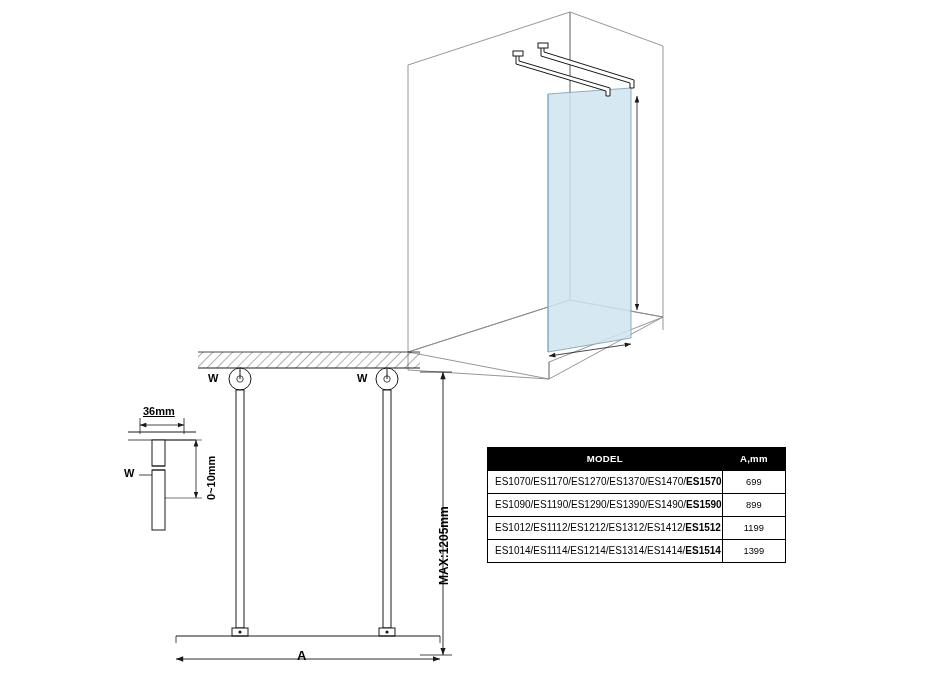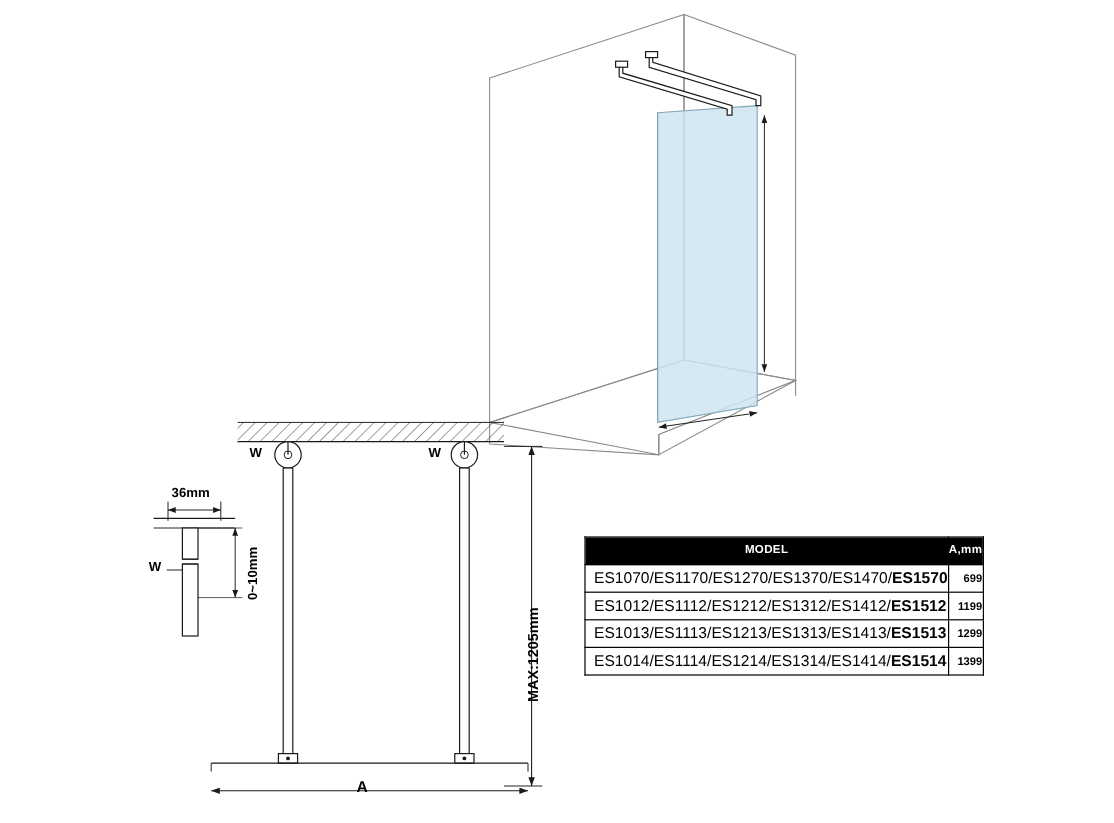--- a/index.html
+++ b/index.html
@@ -48,26 +48,25 @@
     font-size: 9.6px;
     letter-spacing: .3px;
     border: 1px solid #000000;
   }
   #spec-table thead th.h-model { width: 222px; text-align: center; }
   #spec-table thead th.h-a { width: 77px; text-align: center; }
   #spec-table td.c-model {
     text-align: left;
     padding-left: 7px;
     white-space: nowrap;
-    font-size: 13px;
+    font-size: 10px;
   }
   #spec-table td.c-a {
-    text-align: right;
+    text-align: center;
     font-size: 9.3px;
-    font-weight: bold;
   }
   .bold-code { font-weight: bold; }
   
   .lbl {
     position: absolute;
     font-size: 11px;
     white-space: nowrap;
   }
   .lbl-bold { font-weight: bold; }
   .rot90 {
@@ -165,48 +164,48 @@
       <line x1="152" y1="470" x2="165" y2="470" stroke="#1a1a1a" stroke-width="0.8"></line>
 
       <line x1="196" y1="440" x2="196" y2="498" stroke="#1a1a1a" stroke-width="0.8" marker-start="url(#arrStart)" marker-end="url(#arrEnd)"></line>
       <line x1="165" y1="440" x2="202" y2="440" stroke="#1a1a1a" stroke-width="0.6"></line>
       <line x1="165" y1="498" x2="202" y2="498" stroke="#1a1a1a" stroke-width="0.6"></line>
 
       <line x1="139" y1="475" x2="152" y2="475" stroke="#1a1a1a" stroke-width="0.8"></line>
     </g>
   </svg>
 
-  <div class="lbl lbl-bold" style="left:143px; top:405px;">36mm</div>
+  <div class="lbl lbl-bold" style="left:143px; top:405px;text-decoration:underline;">36mm</div>
   <div class="lbl lbl-bold rot90" style="left:205px; top:500px;">0~10mm</div>
   <div class="lbl lbl-bold" style="left:124px; top:467px;">W</div>
   <div class="lbl lbl-bold" style="left:208px; top:372px;">W</div>
   <div class="lbl lbl-bold" style="left:357px; top:372px;">W</div>
   <div class="lbl lbl-bold rot90" style="left:437px; top:585px; font-size:12px;">MAX:1205mm</div>
   <div class="lbl lbl-bold" style="left:297px; top:648px; font-size:13px;">A</div>
 
   <table id="spec-table">
     <thead>
       <tr>
         <th class="h-model">MODEL</th>
         <th class="h-a">A,mm</th>
       </tr>
     </thead>
     <tbody id="spec-body">
         <tr>
           <td class="c-model"><span>ES1070/ES1170/ES1270/ES1370/ES1470/</span><span class="bold-code">ES1570</span></td>
           <td class="c-a">699</td>
         </tr>
         <tr>
+          <td class="c-model"><span>ES1090/ES1190/ES1290/ES1390/ES1490/</span><span class="bold-code">ES1590</span></td>
+          <td class="c-a">899</td>
+        </tr>
+        <tr>
           <td class="c-model"><span>ES1012/ES1112/ES1212/ES1312/ES1412/</span><span class="bold-code">ES1512</span></td>
           <td class="c-a">1199</td>
         </tr>
         <tr>
-          <td class="c-model"><span>ES1013/ES1113/ES1213/ES1313/ES1413/</span><span class="bold-code">ES1513</span></td>
-          <td class="c-a">1299</td>
-        </tr>
-        <tr>
           <td class="c-model"><span>ES1014/ES1114/ES1214/ES1314/ES1414/</span><span class="bold-code">ES1514</span></td>
           <td class="c-a">1399</td>
         </tr>
       </tbody>
   </table>
 
 </div>
 
 </body></html>

